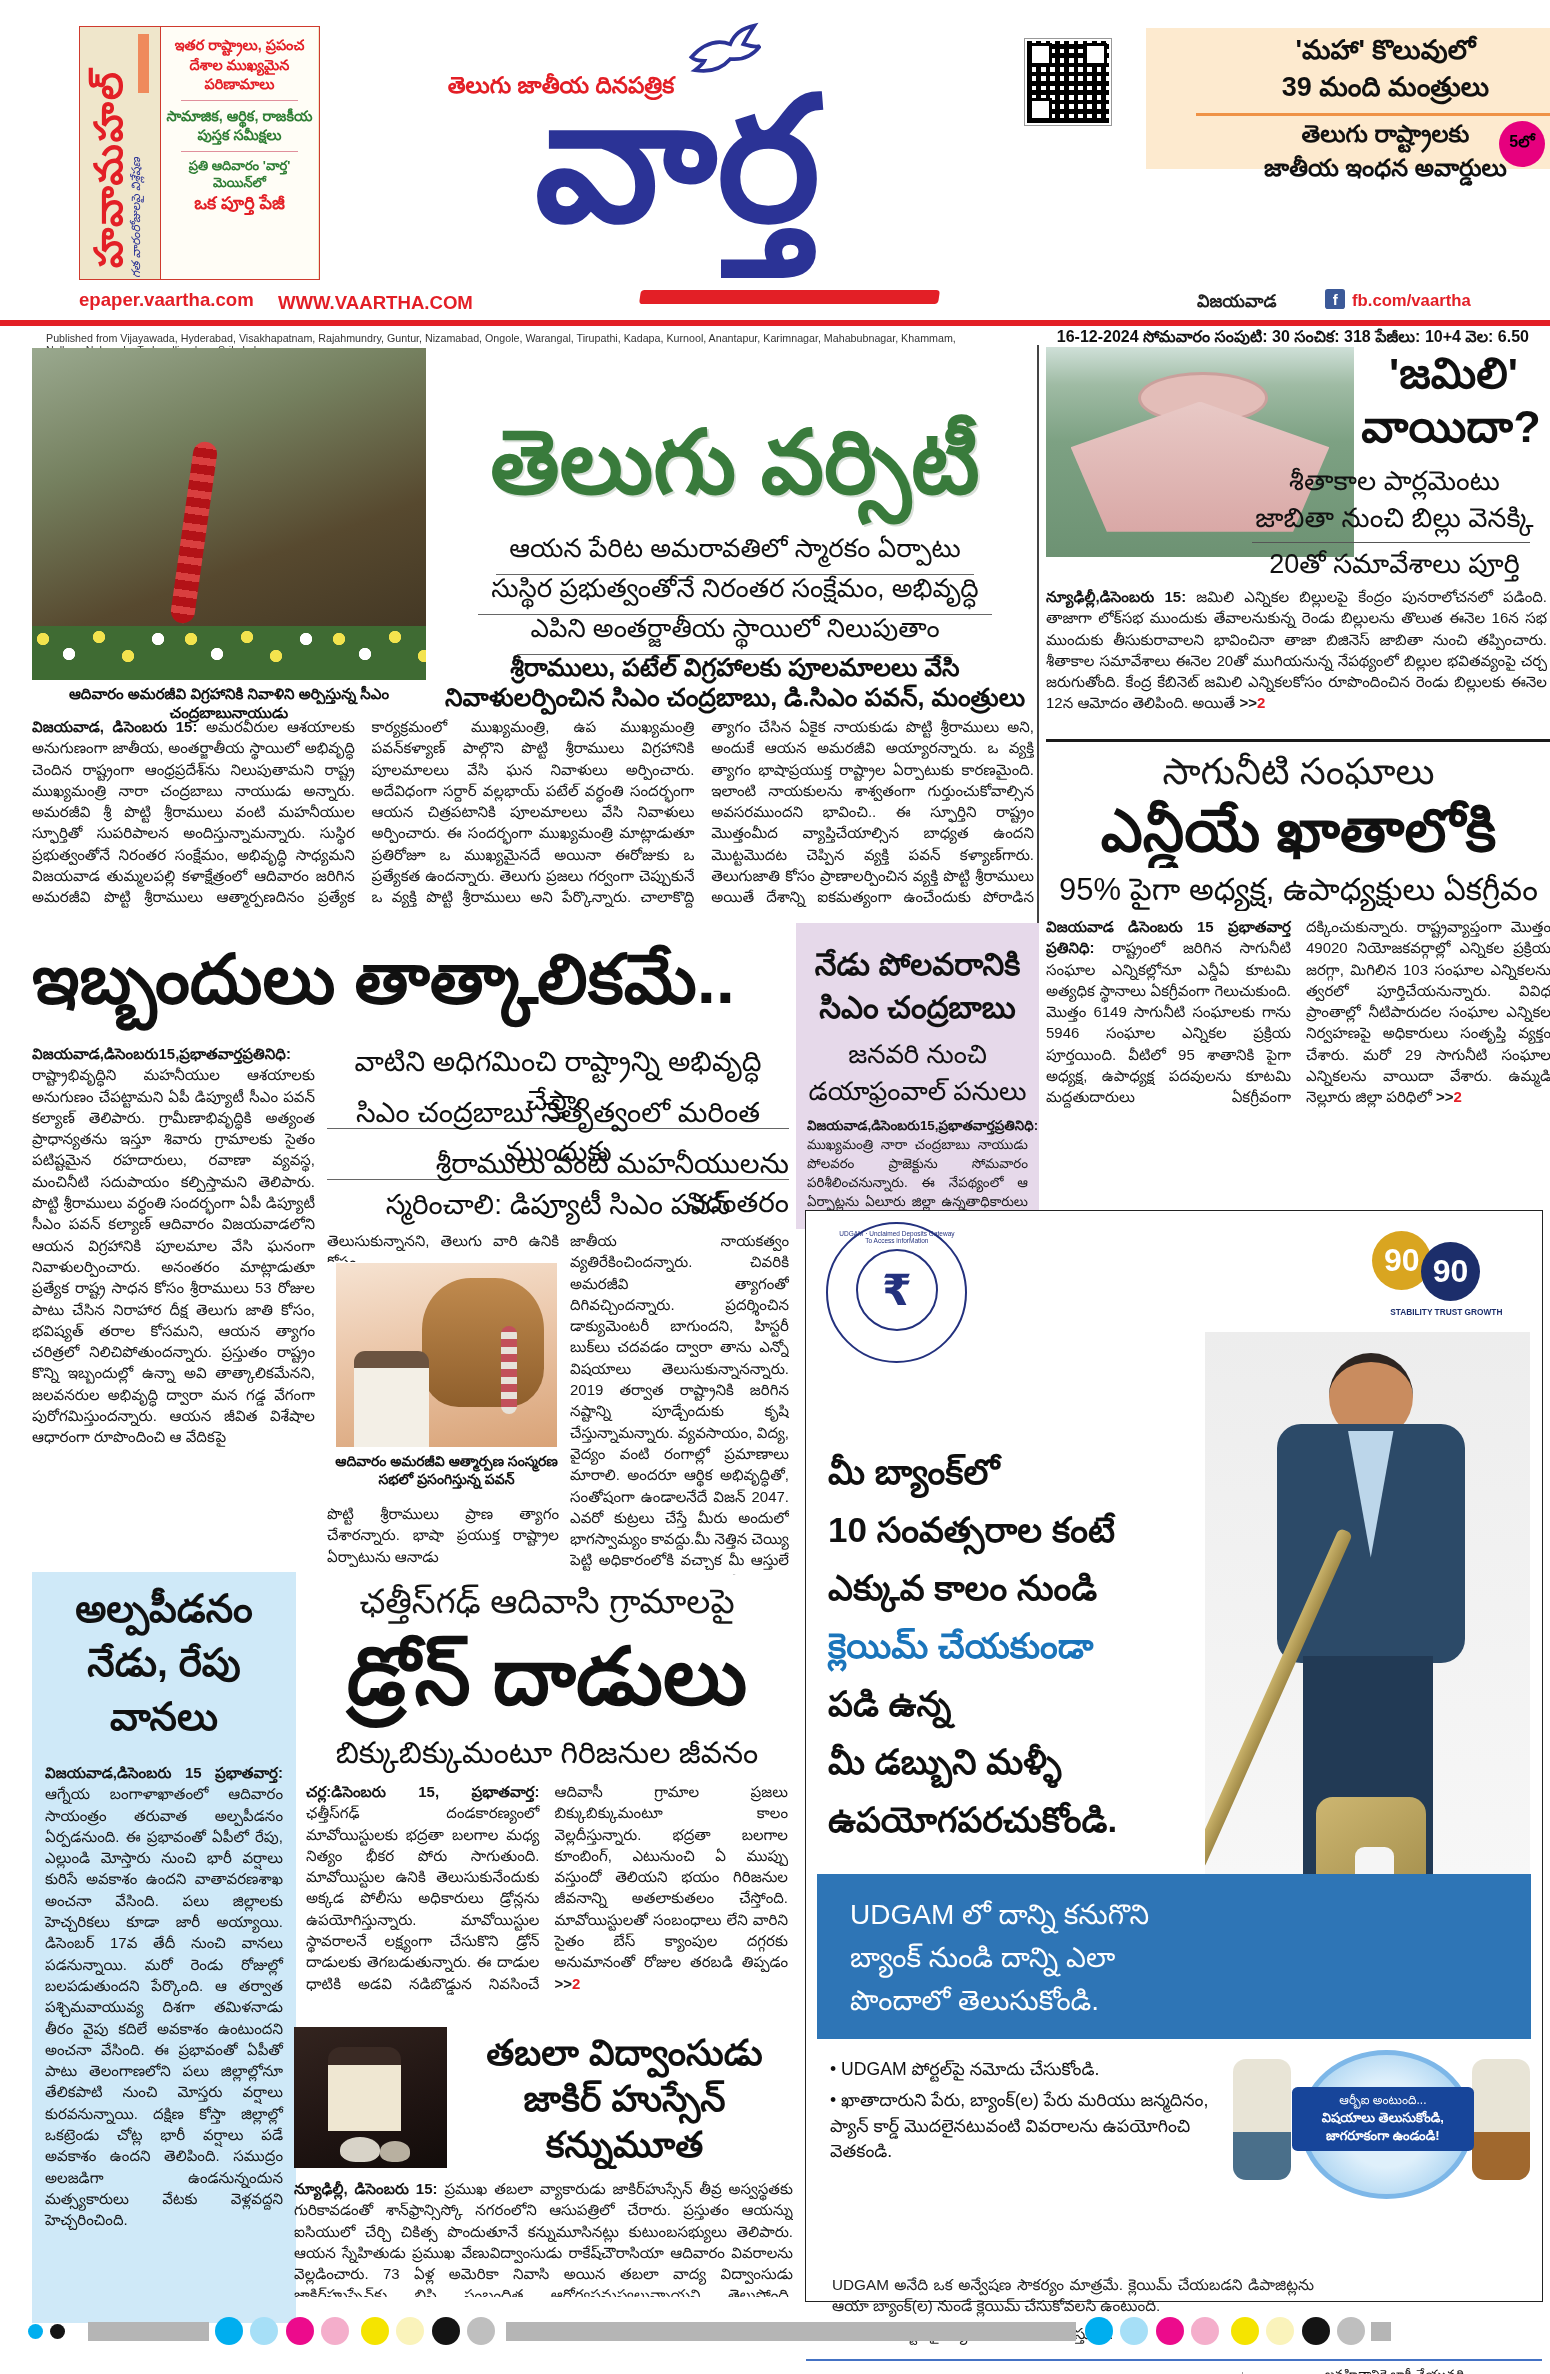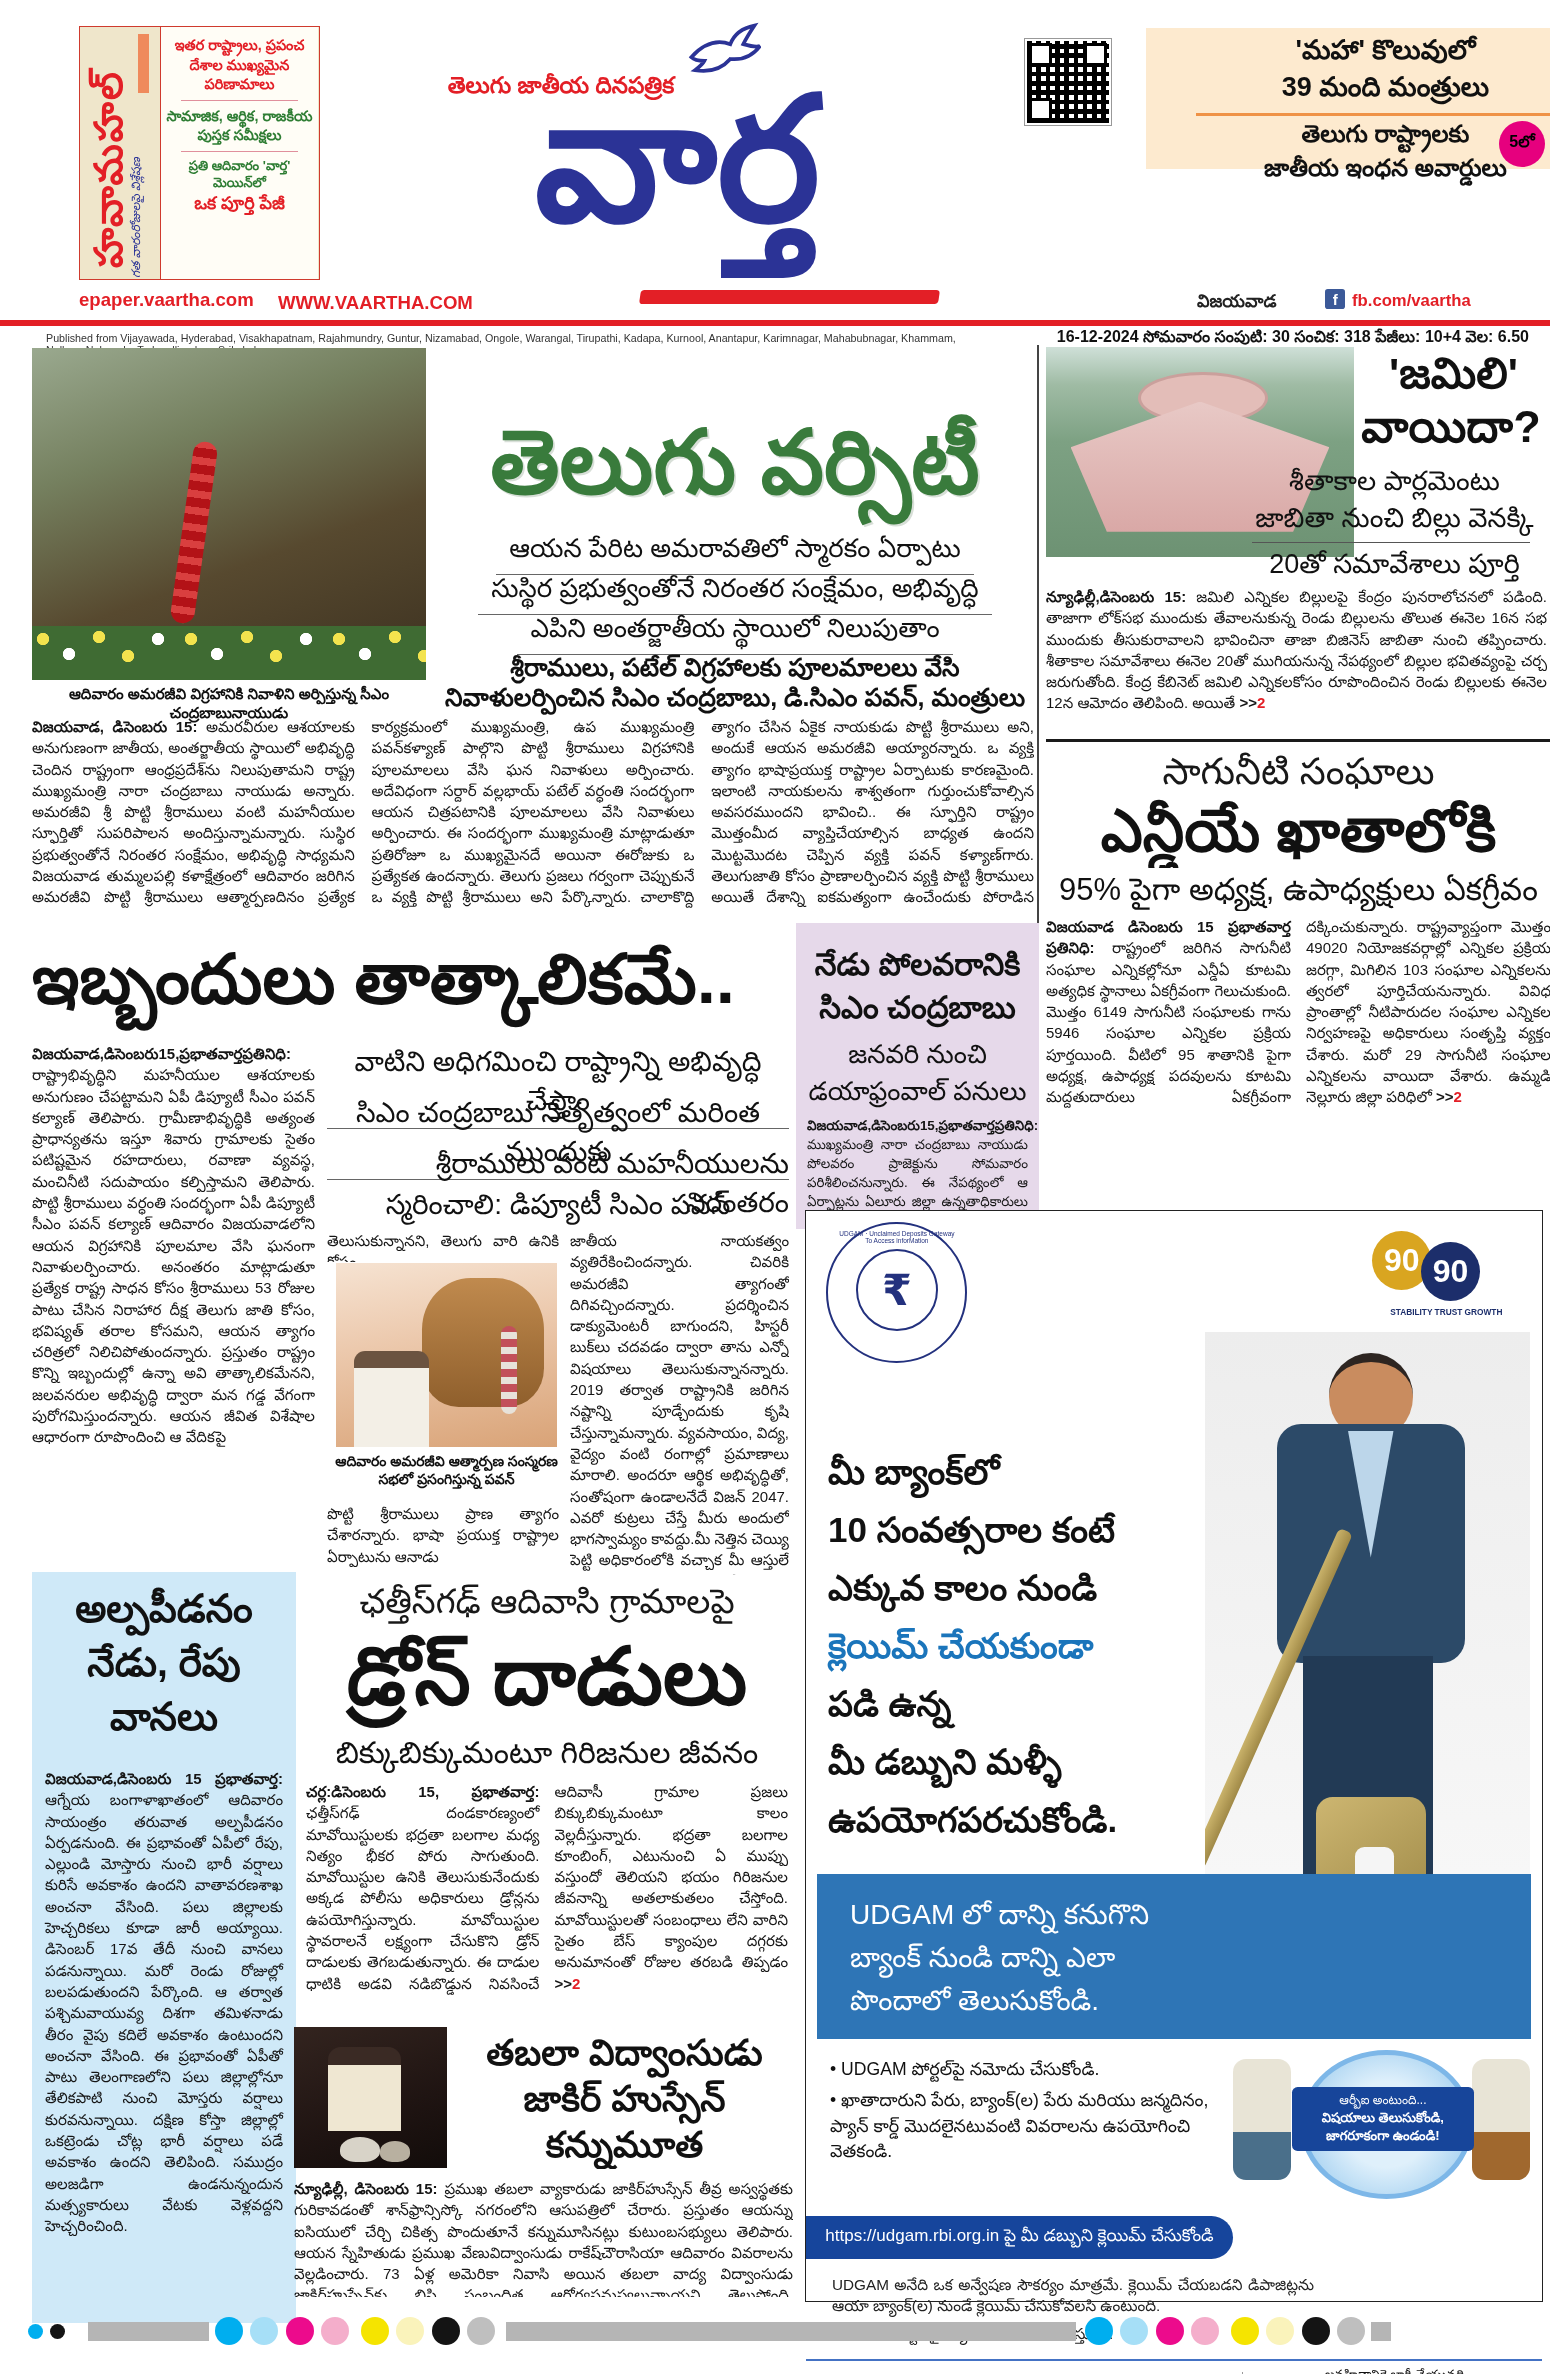--- a/index.html
+++ b/index.html
@@ -237,21 +237,21 @@
       <span class="byl">విజయవాడ,డిసెంబరు15,ప్రభాతవార్తప్రతినిధి:</span>
       <span>ముఖ్యమంత్రి నారా చంద్రబాబు నాయుడు పోలవరం ప్రాజెక్టును సోమవారం పరిశీలించనున్నారు. ఈ నేపథ్యంలో ఆ ఏర్పాట్లను ఏలూరు జిల్లా ఉన్నతాధికారులు శనివారం పరిశీలించారు. ఈమేరకు జిల్లా కలెక్టర్ వేట్రి సెల్వి,ఎస్పీ ప్రతాప్ శివకిషోర్‌లు ఏర్పాట్లను సమీక్షించి ఆయాశాఖల</span>
       <span class="cont"><span>&gt;&gt;</span><span class="pg">2</span></span>
     </div>
   </div>
 
   <div class="p cybox" style="left:32px;top:1572px;width:264px;height:751px;padding:15px 13px;box-sizing:border-box;">
     <div class="b tc" style="font-size:39px;">అల్పపీడనం</div>
     <div class="b tc" style="font-size:39px;">నేడు, రేపు</div>
     <div class="b tc" style="font-size:39px;">వానలు</div>
-    <div class="bt j" style="margin-top:19px;">
+    <div class="bt j" style="margin-top:13px;">
       <span class="byl">విజయవాడ,డిసెంబరు 15 ప్రభాతవార్త:</span>
       <span>ఆగ్నేయ బంగాళాఖాతంలో ఆదివారం సాయంత్రం తరువాత అల్పపీడనం ఏర్పడనుంది. ఈ ప్రభావంతో ఏపీలో రేపు, ఎల్లుండి మోస్తారు నుంచి భారీ వర్షాలు కురిసే అవకాశం ఉందని వాతావరణశాఖ అంచనా వేసింది. పలు జిల్లాలకు హెచ్చరికలు కూడా జారీ అయ్యాయి. డిసెంబర్ 17వ తేదీ నుంచి వానలు పడనున్నాయి. మరో రెండు రోజుల్లో బలపడుతుందని పేర్కొంది. ఆ తర్వాత పశ్చిమవాయువ్య దిశగా తమిళనాడు తీరం వైపు కదిలే అవకాశం ఉంటుందని అంచనా వేసింది. ఈ ప్రభావంతో ఏపీతో పాటు తెలంగాణలోని పలు జిల్లాల్లోనూ తేలికపాటి నుంచి మోస్తరు వర్షాలు కురవనున్నాయి. దక్షిణ కోస్తా జిల్లాల్లో ఒకట్రెండు చోట్ల భారీ వర్షాలు పడే అవకాశం ఉందని తెలిపింది. సముద్రం అలజడిగా ఉండనున్నందున మత్స్యకారులు వేటకు వెళ్లవద్దని హెచ్చరించింది.</span>
     </div>
   </div>
 
   <div class="p tc clip" style="left:306px;top:1582px;width:482px;height:43px;font-size:34px;color:#181818;">ఛత్తీస్‌గఢ్ ఆదివాసి గ్రామాలపై</div>
   <div class="p b tc clip" style="left:306px;top:1623px;width:482px;height:108px;font-size:80px;line-height:108px;">డ్రోన్ దాడులు</div>
   <div class="p tc clip" style="left:306px;top:1736px;width:482px;height:39px;font-size:30px;">బిక్కుబిక్కుమంటూ గిరిజనుల జీవనం</div>
   <div class="p bt j clip" style="left:306px;top:1781px;width:482px;height:228px;column-count:2;column-gap:15px;">
     <span class="byl">చర్ల:డిసెంబరు 15, ప్రభాతవార్త:</span>
@@ -322,21 +322,20 @@
       <div style="position:absolute;left:0;top:9.3px;width:58px;height:121px;border-radius:13px;background:linear-gradient(180deg,#e8e4d6 60%,#4a6f8a 60%);"></div>
       <div style="position:absolute;right:0;top:9.3px;width:58px;height:121px;border-radius:13px;background:linear-gradient(180deg,#e8e4d6 60%,#a0682e 60%);"></div>
       <div style="position:absolute;left:67px;top:0;width:163px;height:139px;border-radius:50%;border:5.6px solid #7db7e8;background:radial-gradient(circle,#dff0fb 40%,#8ec4ec);"></div>
       <div class="ribbon" style="position:absolute;left:59px;top:37px;width:178px;padding:5.6px 1.9px;">
         <div style="font-size:12px;">ఆర్బీఐ అంటుంది...</div>
         <div style="font-size:13px;font-weight:bold;">విషయాలు తెలుసుకోండి,</div>
         <div style="font-size:13px;font-weight:bold;">జాగరూకంగా ఉండండి!</div>
       </div>
     </div>
 
-    <div class="p adlink" style="left:0;top:1005px;width:427px;height:43px;font-size:17px;">https://udgam.rbi.org.in పై మీ డబ్బుని క్లెయిమ్ చేసుకోండి</div>
 
     <div class="p j" style="left:26px;top:1065px;width:482px;font-size:15.3px;color:#222;">
       <div>UDGAM అనేది ఒక అన్వేషణ సౌకర్యం మాత్రమే. క్లెయిమ్ చేయబడని డిపాజిట్లను ఆయా బ్యాంక్(ల) నుండే క్లెయిమ్ చేసుకోవలసి ఉంటుంది.</div>
       <div style="margin-top:7.4px;">UDGAM పోర్టల్‌పై బ్యాంకుల జాబితా లభిస్తుంది.</div>
     </div>
 
     <div class="p" style="left:0;top:1148px;width:736px;height:1.9px;background:#4472c4;"></div>
 
     <div class="p" style="left:96px;top:1159px;width:325px;font-size:14.4px;line-height:1.5;">
       <div>మరిన్ని వివరాల కొరకు</div>

